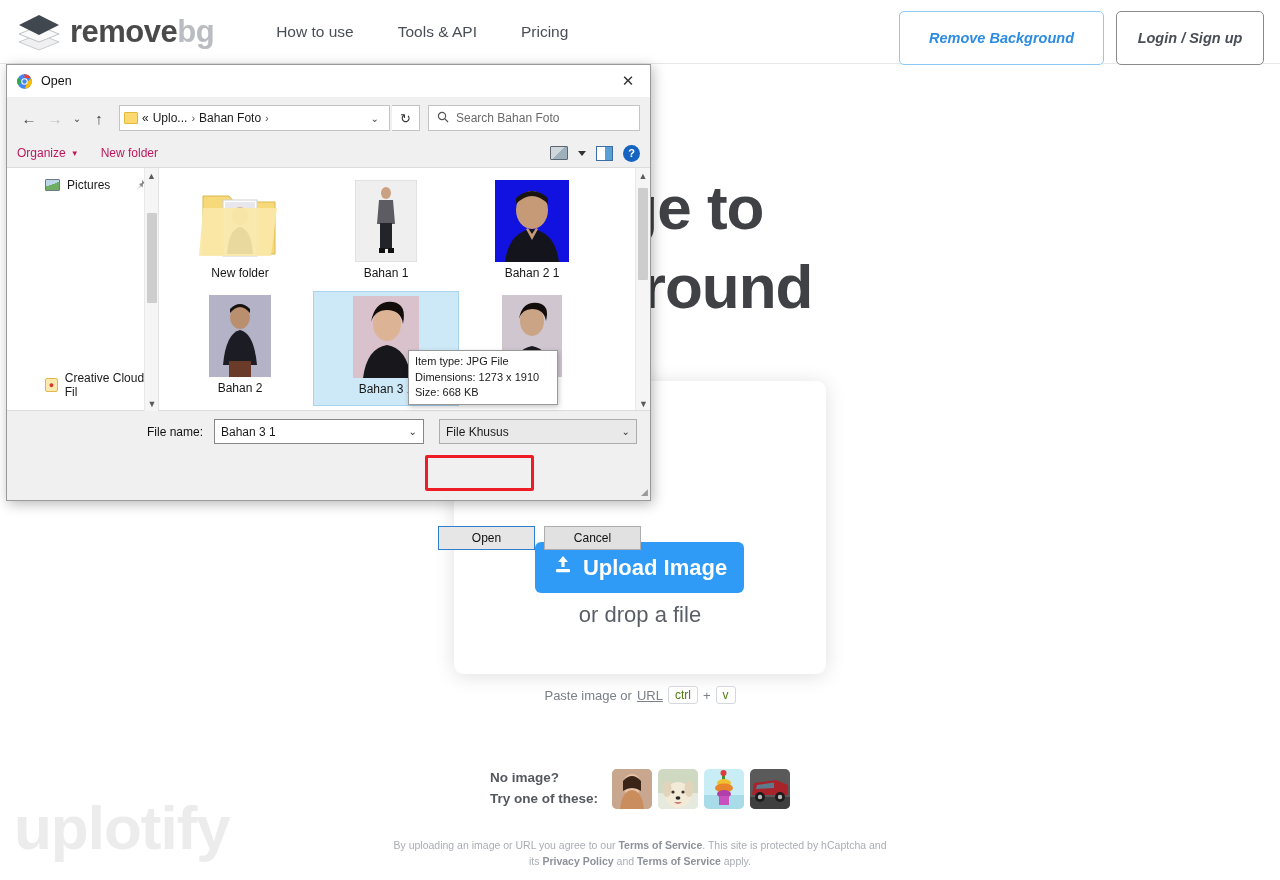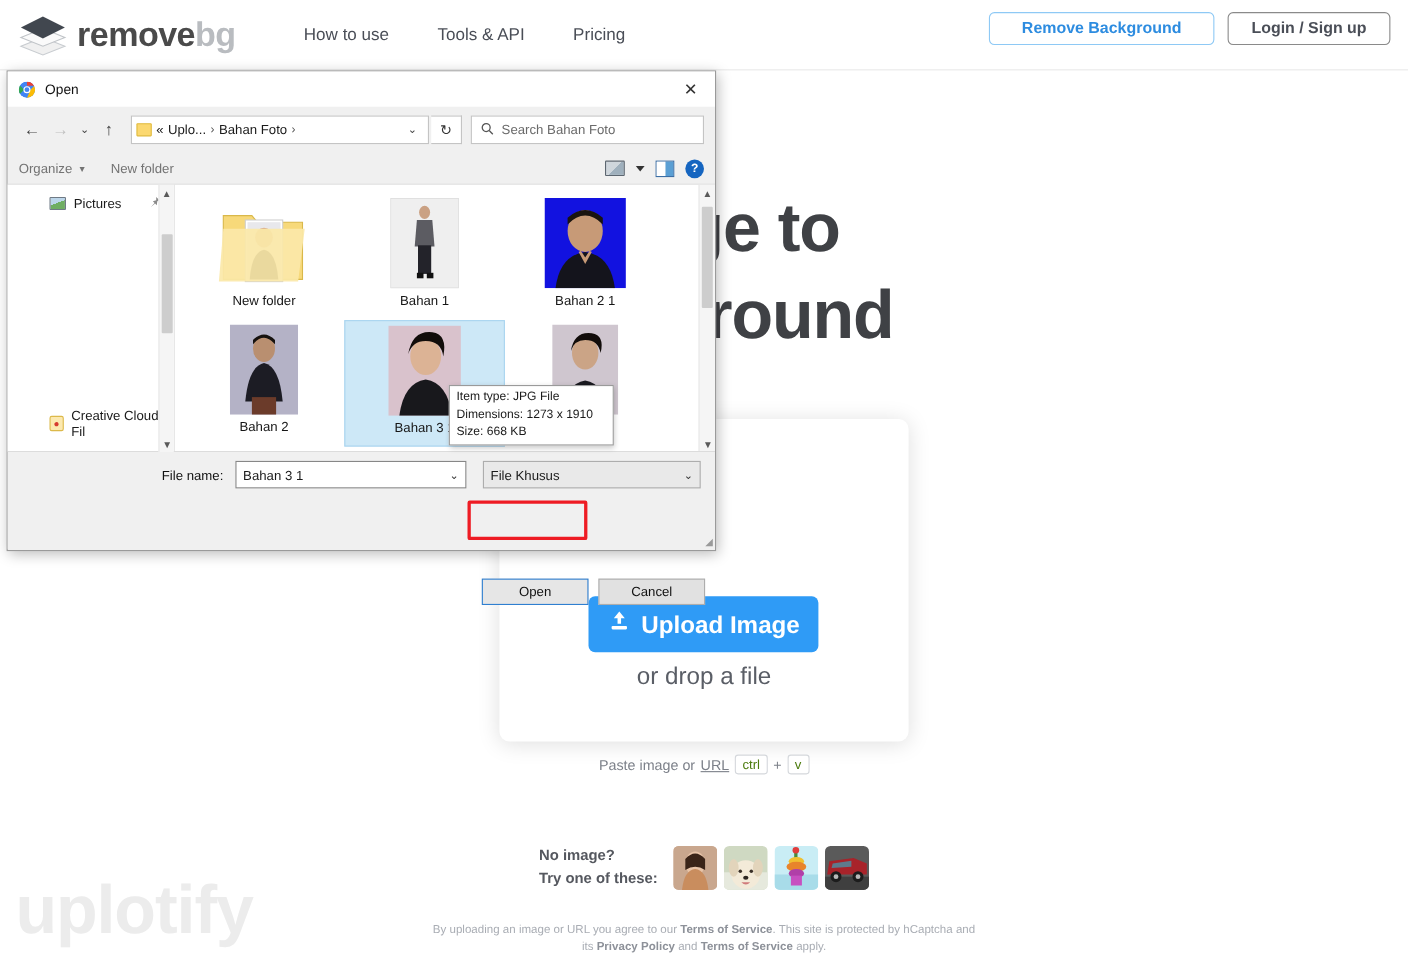--- a/index.html
+++ b/index.html
@@ -27,23 +27,23 @@
   .logo-remove { color:#4a4a4a; }
   .logo-bg { color:#b9bcc0; }
 
   .nav { display:flex; align-items:center; margin-left:62px; gap:44px; }
   .nav a {
     color:#4a4e57; font-size:15.5px; text-decoration:none; white-space:nowrap;
   }
 
   .header-actions { position:absolute; right:16px; top:11px; display:flex; gap:12px; }
   .btn-outline {
-    height:30px; border-radius:5px; background:#fff;
+    height:54px; border-radius:5px; background:#fff;
     display:flex; align-items:center; justify-content:center;
-    font-size:14.5px; font-weight:bold; padding:0 6px; cursor:pointer;
+    font-size:14.5px; font-weight:bold; padding:0 6px; cursor:pointer;font-style:italic;
   }
   .btn-remove-bg { border:1.5px solid #8ec9f5; color:#2d8ce0; width:205px; }
   .btn-login { border:1.5px solid #8a8a8a; color:#4a4e57; width:148px; }
 
   .hero-title {
     position:absolute; left:0; width:1280px; top:168px;
     text-align:center; font-size:62px; font-weight:bold;
     color:#3f4145; line-height:1.28; letter-spacing:-1px;
     white-space:pre-line;
   }
@@ -152,21 +152,21 @@
   .search-box {
     width:212px; height:26px; margin-left:6px; background:#fff; border:1px solid #c4c4c4;
     display:flex; align-items:center; padding:0 8px; gap:7px;
   }
   .search-ph { color:#6a6a6a; font-size:12px; }
 
   .dlg-toolbar {
     height:29px; background:#f0f0f0; display:flex; align-items:center;
     padding:0 10px; border-bottom:1px solid #dcdcdc; position:relative;
   }
-  .tb-item { font-size:12px; color:#737373; margin-right:22px; cursor:pointer; display:flex; align-items:center; gap:5px; }
+  .tb-item { font-size:12px; color:#be185d; margin-right:22px; cursor:pointer; display:flex; align-items:center; gap:5px; }
   .tb-right { position:absolute; right:10px; display:flex; align-items:center; gap:10px; }
   .view-icon {
     width:18px; height:14px; border:1.5px solid #5c6670; border-radius:1px;
     background:linear-gradient(135deg,#cfd6dc 0 50%,#9fb0bd 50% 100%);
     cursor:pointer;
   }
   .caret { width:0;height:0;border-left:4px solid transparent;border-right:4px solid transparent;border-top:5px solid #333; cursor:pointer;}
   .pane-icon { width:17px;height:15px;border:1.5px solid #3b6ea5; display:flex; cursor:pointer;}
   .pane-icon i { display:block; width:50%; height:100%; }
   .help-icon {

